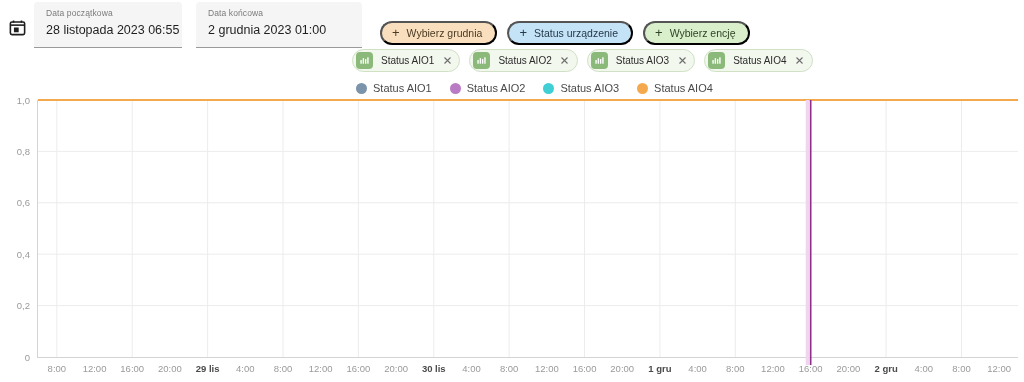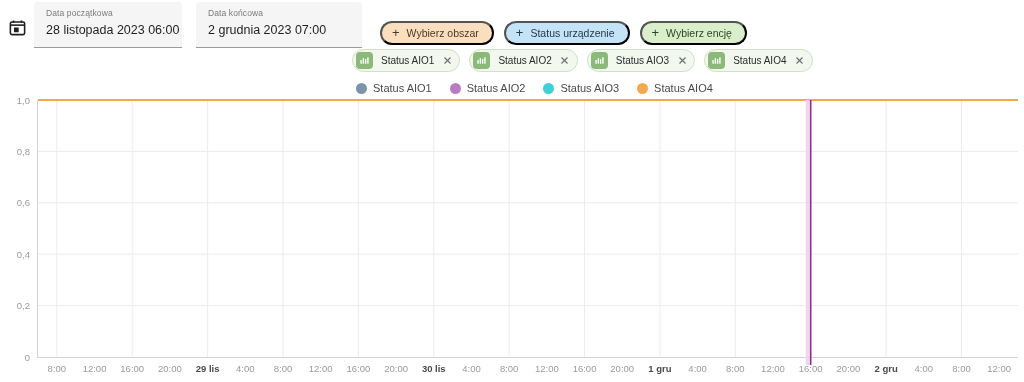--- a/index.html
+++ b/index.html
@@ -122,32 +122,32 @@
       <svg class="cal-icon" viewBox="0 0 24 24" fill="none" stroke="#1f1f1f" stroke-width="2">
         <rect x="3" y="5" width="18" height="16" rx="2"></rect>
         <path d="M3 9h18" stroke-width="2"></path>
         <path d="M7 3v3M17 3v3"></path>
         <rect x="7.5" y="12" width="6" height="6" fill="#1f1f1f" stroke="none"></rect>
       </svg>
     </div>
 
     <div class="date-field first">
       <div class="date-label">Data początkowa</div>
-      <div class="date-value">28 listopada 2023 06:00</div>
+      <div class="date-value">28 listopada 2023 06:55</div>
     </div>
 
     <div class="date-field second">
       <div class="date-label">Data końcowa</div>
-      <div class="date-value">2 grudnia 2023 07:00</div>
+      <div class="date-value">2 grudnia 2023 01:00</div>
     </div>
 
     <div class="pill-row">
       <button class="pill pill-area">
         <span class="plus">+</span>
-        <span>Wybierz obszar</span>
+        <span>Wybierz grudnia</span>
       </button>
       <button class="pill pill-device">
         <span class="plus">+</span>
         <span>Status urządzenie</span>
       </button>
       <button class="pill pill-entity">
         <span class="plus">+</span>
         <span>Wybierz encję</span>
       </button>
     </div>

